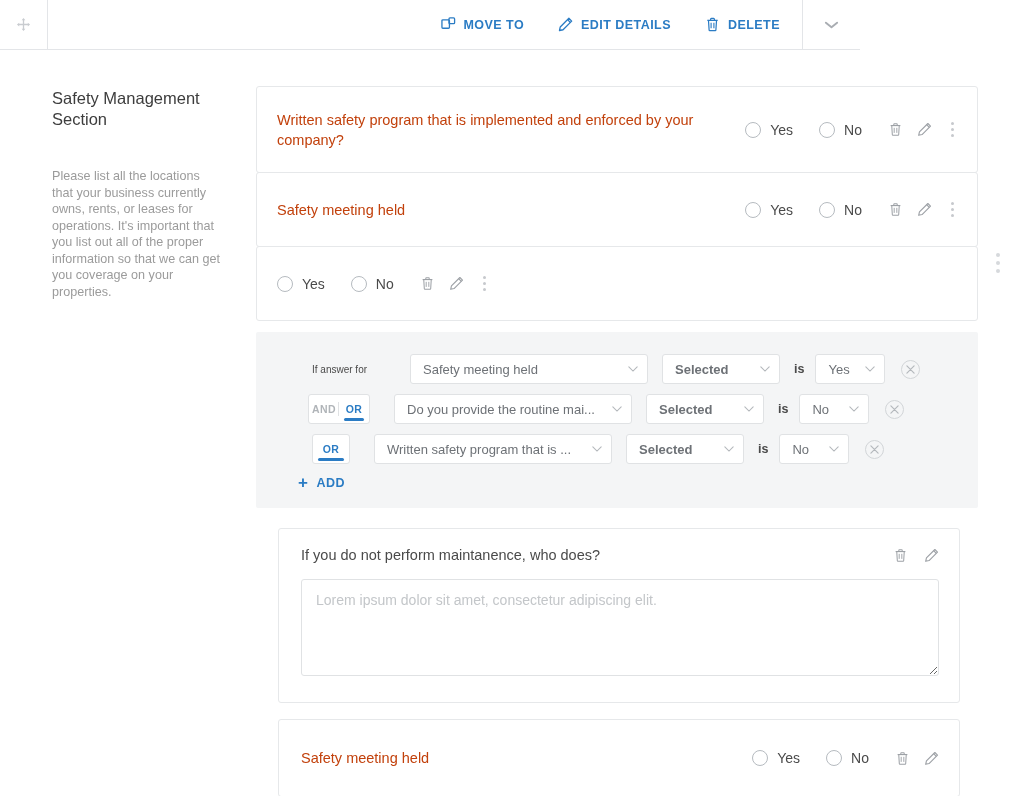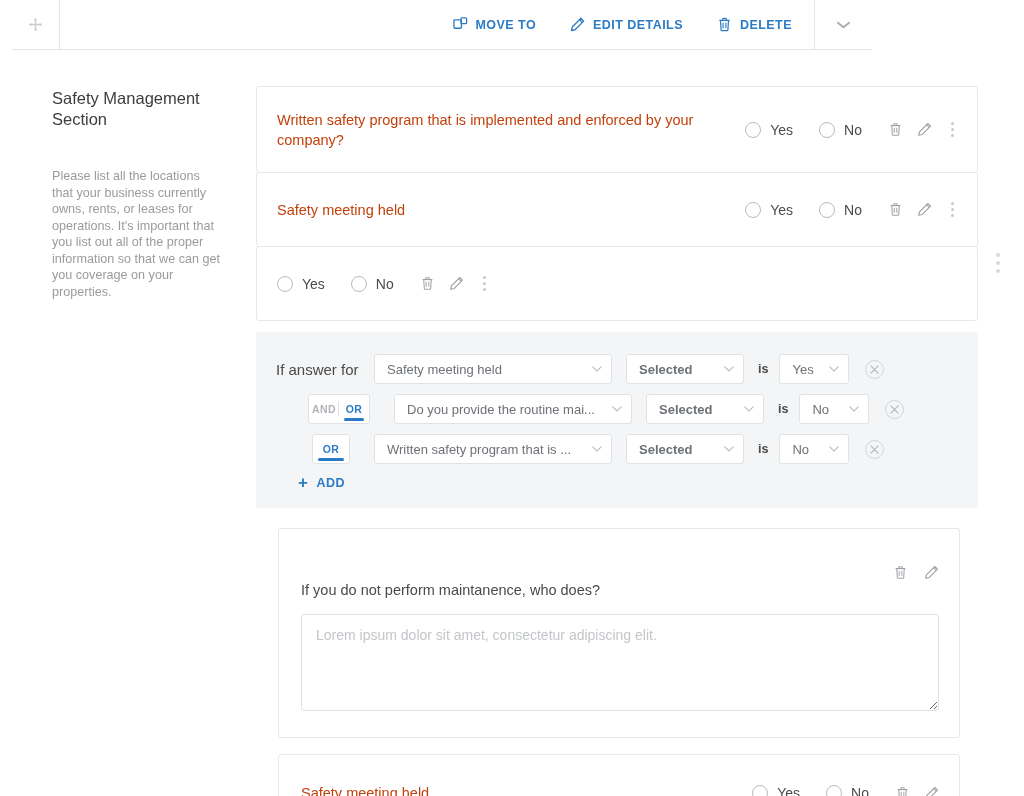--- a/index.html
+++ b/index.html
@@ -9,21 +9,21 @@
     width: 1024px; height: 796px;
     background: #ffffff;
     font-family: "Liberation Sans", sans-serif;
     -webkit-font-smoothing: antialiased;
     overflow: hidden;
   }
 
   
   .toolbar {
     position: absolute;
-    top: 0; left: 12px;
+    top: 0; left: 0;
     width: 860px; height: 50px;
     background: #ffffff;
     border-bottom: 1px solid #e3e5e8;
     display: flex;
     align-items: stretch;
   }
   .toolbar-handle {
     width: 48px;
     border-right: 1px solid #e3e5e8;
     display: flex; align-items: center; justify-content: center;
@@ -168,23 +168,24 @@
     width: 722px;
   }
   .cond-row {
     display: flex;
     align-items: center;
     margin-bottom: 10px;
     height: 30px;
   }
   .cond-lead {
     width: 98px;
-    font-size: 15px;
+    font-size: 10px;
     color: #4a4a4a;
     flex: none;
+    margin-left: 36px;
   }
   .logic-toggle {
     width: 62px;
     height: 30px;
     background: #ffffff;
     border: 1px solid #e0e2e4;
     border-radius: 3px;
     display: flex;
     align-items: stretch;
     flex: none;
@@ -294,21 +295,20 @@
   }
   .text-card-head {
     display: flex;
     align-items: center;
     margin-bottom: 16px;
   }
   .text-card-title {
     flex: 1;
     font-size: 14.5px;
     color: #4a4a4a;
-    margin-top: 35px;
   }
   .text-card-icons {
     display: flex;
     align-items: center;
     gap: 16px;
   }
   .ta {
     width: 100%;
     height: 97px;
     border: 1px solid #e0e2e4;

